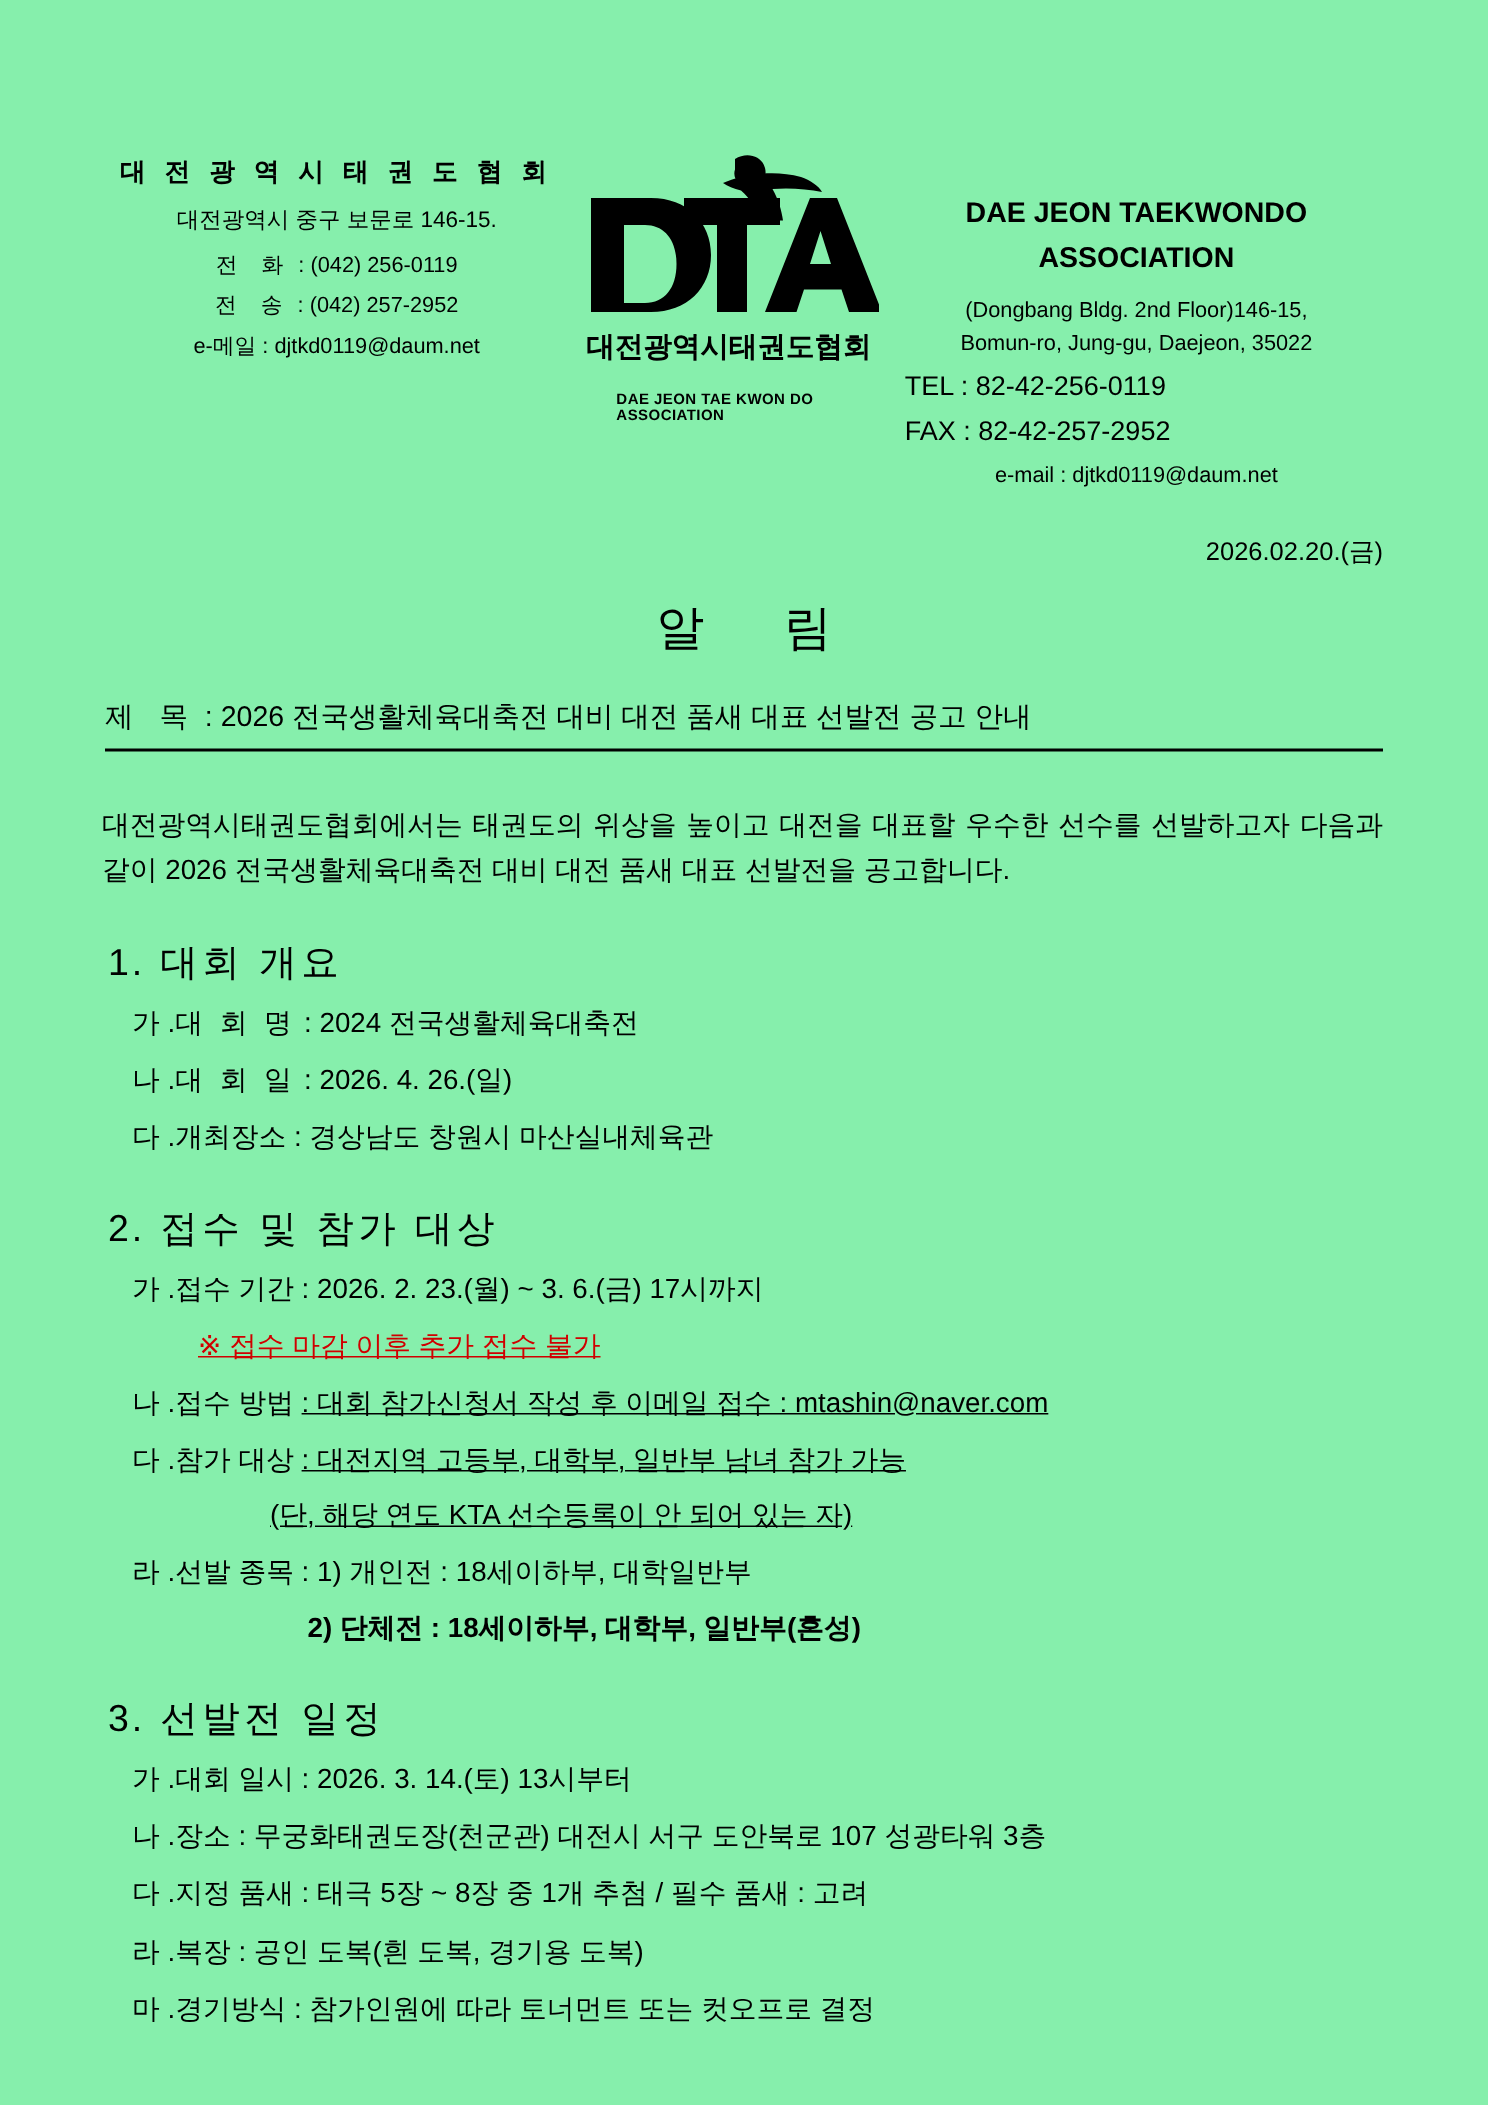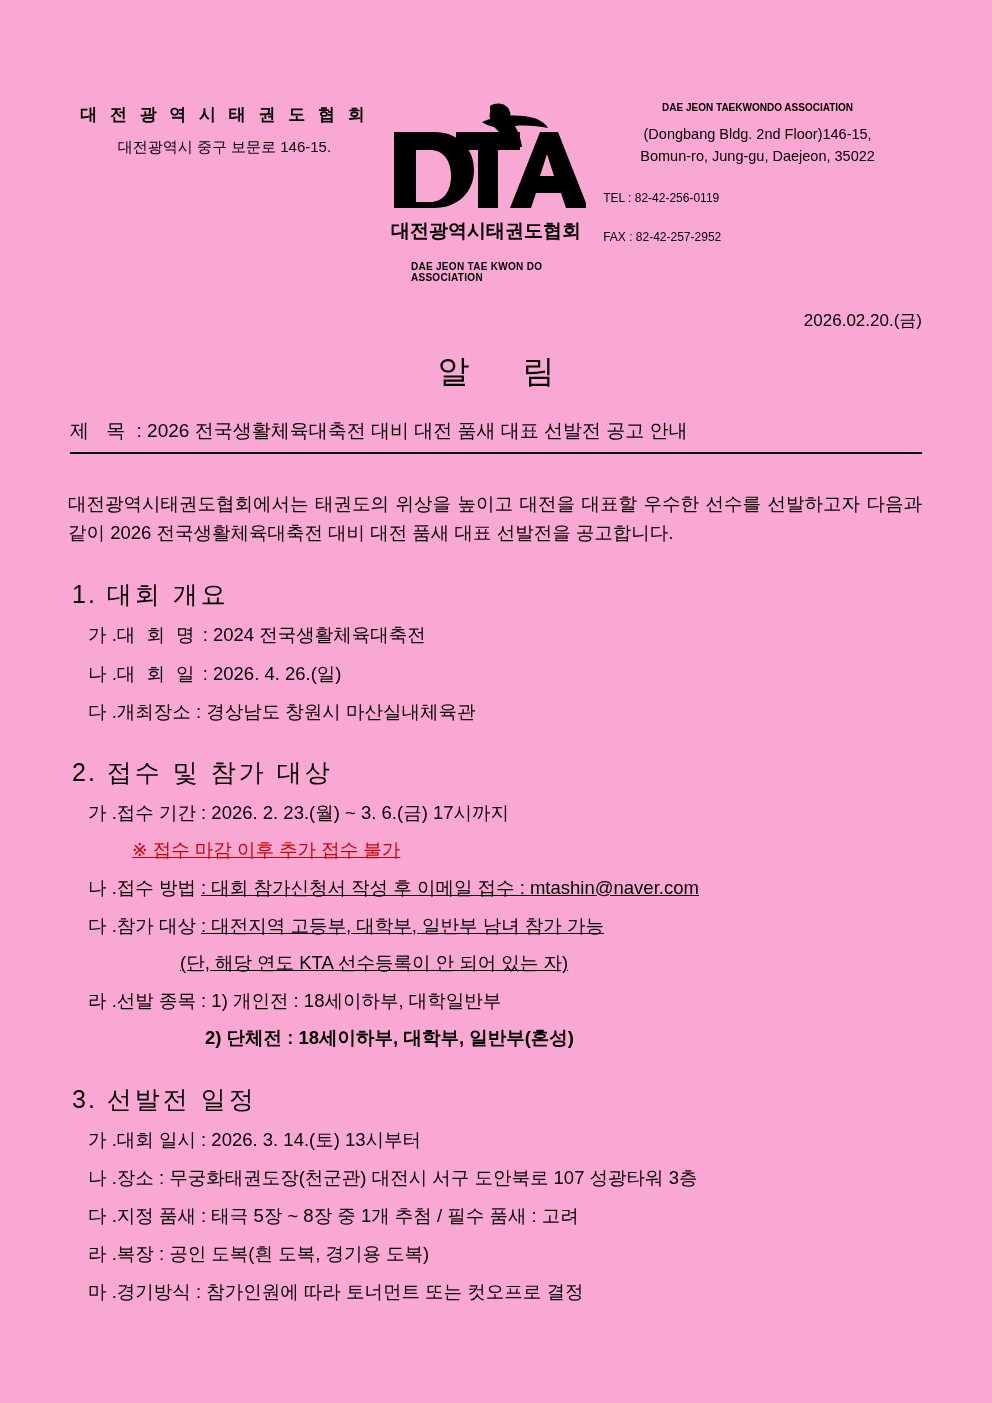--- a/index.html
+++ b/index.html
@@ -9,21 +9,21 @@
   }
   body {
     font-family: "Liberation Sans", "DejaVu Sans", sans-serif;
     color: #000000;
   }
   .page {
     position: relative;
     width: 992px;
     height: 1403px;
     margin: 0 auto;
-    background: #f9a8d4;
+    background: #86efac;
     overflow: hidden;
   }
 
   
   .letterhead {
     display: flex;
     align-items: flex-start;
     justify-content: space-between;
     padding: 100px 70px 0 70px;
     box-sizing: border-box;
@@ -77,30 +77,31 @@
     padding-left: 32px;
   }
 
   .lh-right {
     width: 330px;
     text-align: center;
     font-size: 14px;
     line-height: 1.6;
   }
   .lh-right .en-name {
-    font-size: 10px;
+    font-size: 19px;
     font-weight: bold;
     margin-bottom: 8px;
+    margin-top: 28px;
   }
   .lh-right .en-addr { font-size: 14.5px; line-height: 1.5; }
   .lh-right .en-tel {
     text-align: left;
     padding-left: 10px;
-    margin-top: 22px;
-    font-size: 12px;
+    margin-top: 4px;
+    font-size: 18px;
     line-height: 1.45;
   }
   .lh-right .en-mail { margin-top: 6px; font-size: 14.5px; }
 
   
   .doc-date {
     text-align: right;
     padding: 26px 70px 0 0;
     font-size: 17px;
   }
@@ -181,20 +182,34 @@
 </head>
 <body>
 
 <div class="page">
 
   <div class="letterhead">
 
     <div class="lh-left">
       <div class="org-name">대 전 광 역 시 태 권 도 협 회</div>
       <div class="addr">대전광역시 중구 보문로 146-15.</div>
+      <div class="lh-contact">
+        <div class="row">
+          <span class="lbl">전      화</span>
+          <span>: (042) 256-0119</span>
+        </div>
+        <div class="row">
+          <span class="lbl">전      송</span>
+          <span>: (042) 257-2952</span>
+        </div>
+        <div class="row">
+          <span>e-메일</span>
+          <span>: djtkd0119@daum.net</span>
+        </div>
+      </div>
     </div>
 
     <div class="lh-logo">
       <span>
         <svg width="200" height="120" viewBox="0 0 200 120" aria-hidden="true">
 
           <path d="M104 4 c8 -5 18 -2 20 6 c2 8 -4 13 -10 13 c-7 0 -12 -6 -10 -12 z" fill="#000"></path>
           <path d="M96 20 c14 -6 34 -9 52 -4 c6 2 12 6 14 10 c-10 -2 -22 -3 -33 -2 c4 7 6 14 7 21 l-16 0 c-2 -8 -6 -15 -12 -20 c-5 -1 -9 -3 -12 -5 z" fill="#000"></path>
 
           <path d="M8 30 h40 c24 0 40 16 40 38 c0 22 -16 38 -40 38 h-40 z
@@ -209,20 +224,21 @@
       <div class="logo-kr">대전광역시태권도협회</div>
       <div class="logo-en">DAE JEON TAE KWON DO ASSOCIATION</div>
     </div>
 
     <div class="lh-right">
       <div class="en-name">DAE JEON TAEKWONDO ASSOCIATION</div>
       <div class="en-addr">(Dongbang Bldg. 2nd Floor)146-15,</div>
       <div class="en-addr">Bomun-ro, Jung-gu, Daejeon,  35022</div>
       <div class="en-tel">TEL  :  82-42-256-0119</div>
       <div class="en-tel">FAX  :  82-42-257-2952</div>
+      <div class="en-mail">e-mail  :  djtkd0119@daum.net</div>
     </div>
   </div>
 
   <div class="doc-date">2026.02.20.(금)</div>
 
   <div class="doc-title">알 림</div>
 
   <div class="subject-wrap">
     <div class="subject">
       <span class="s-label">제    목</span>

